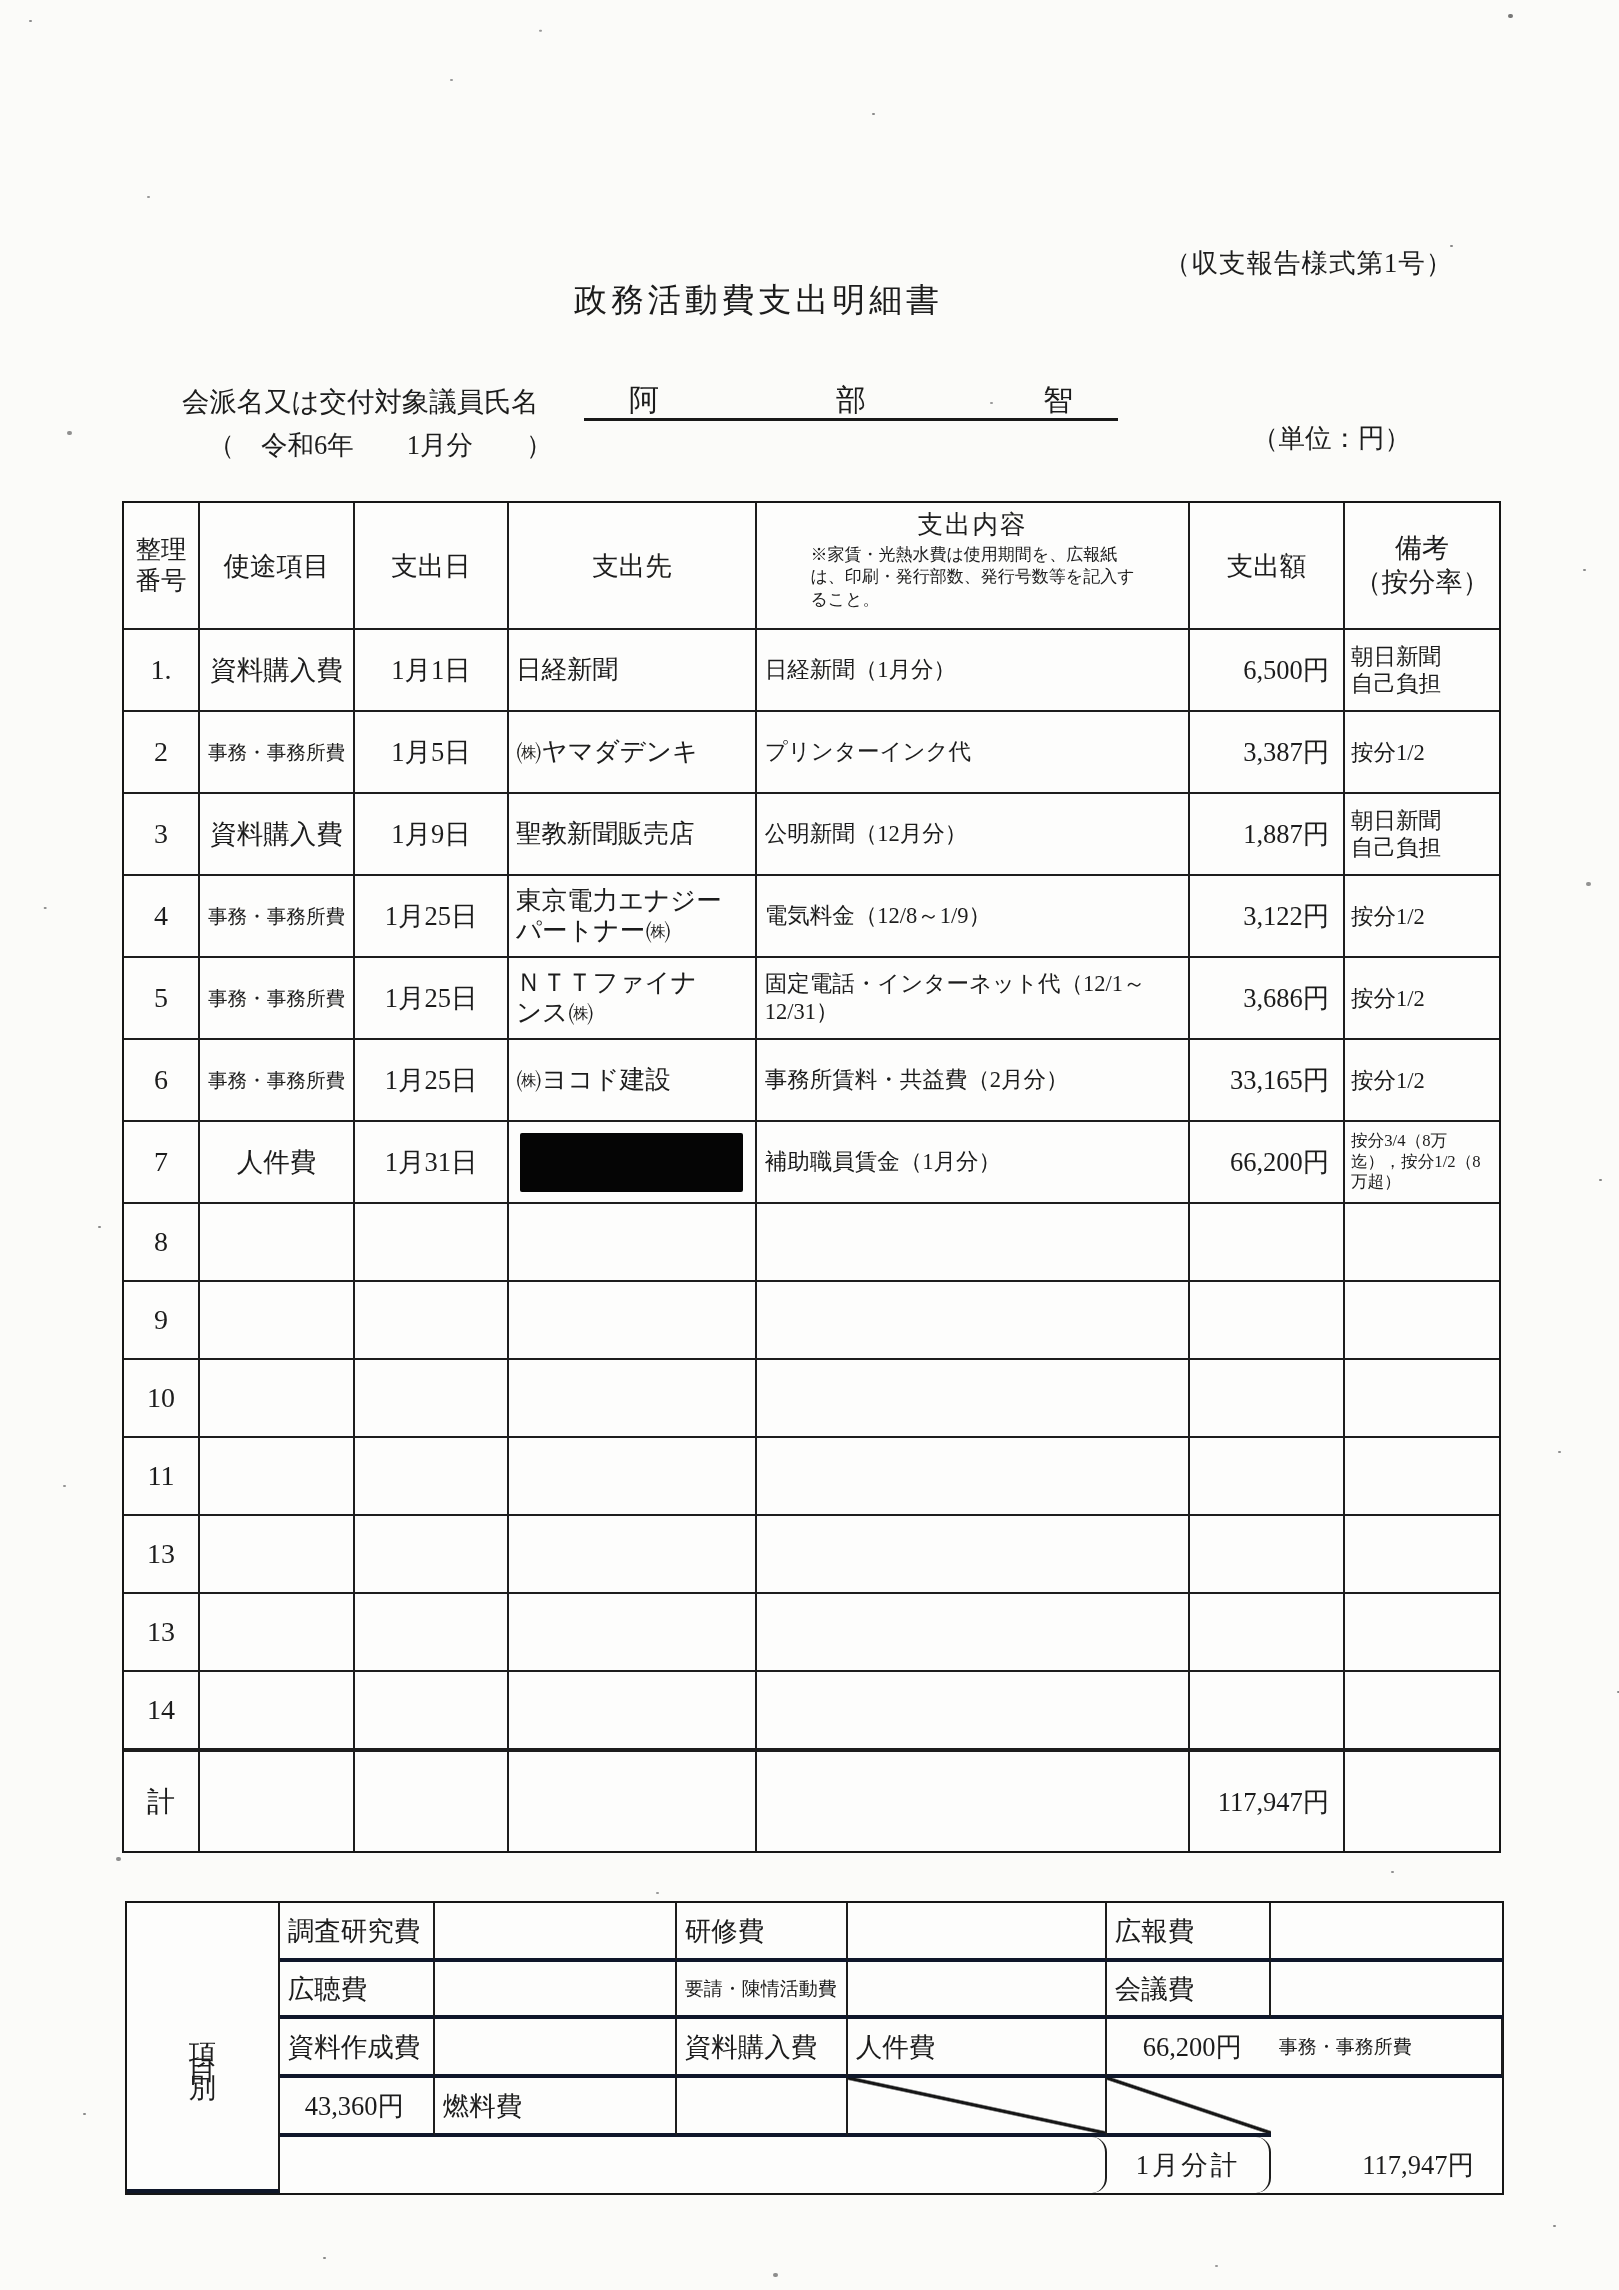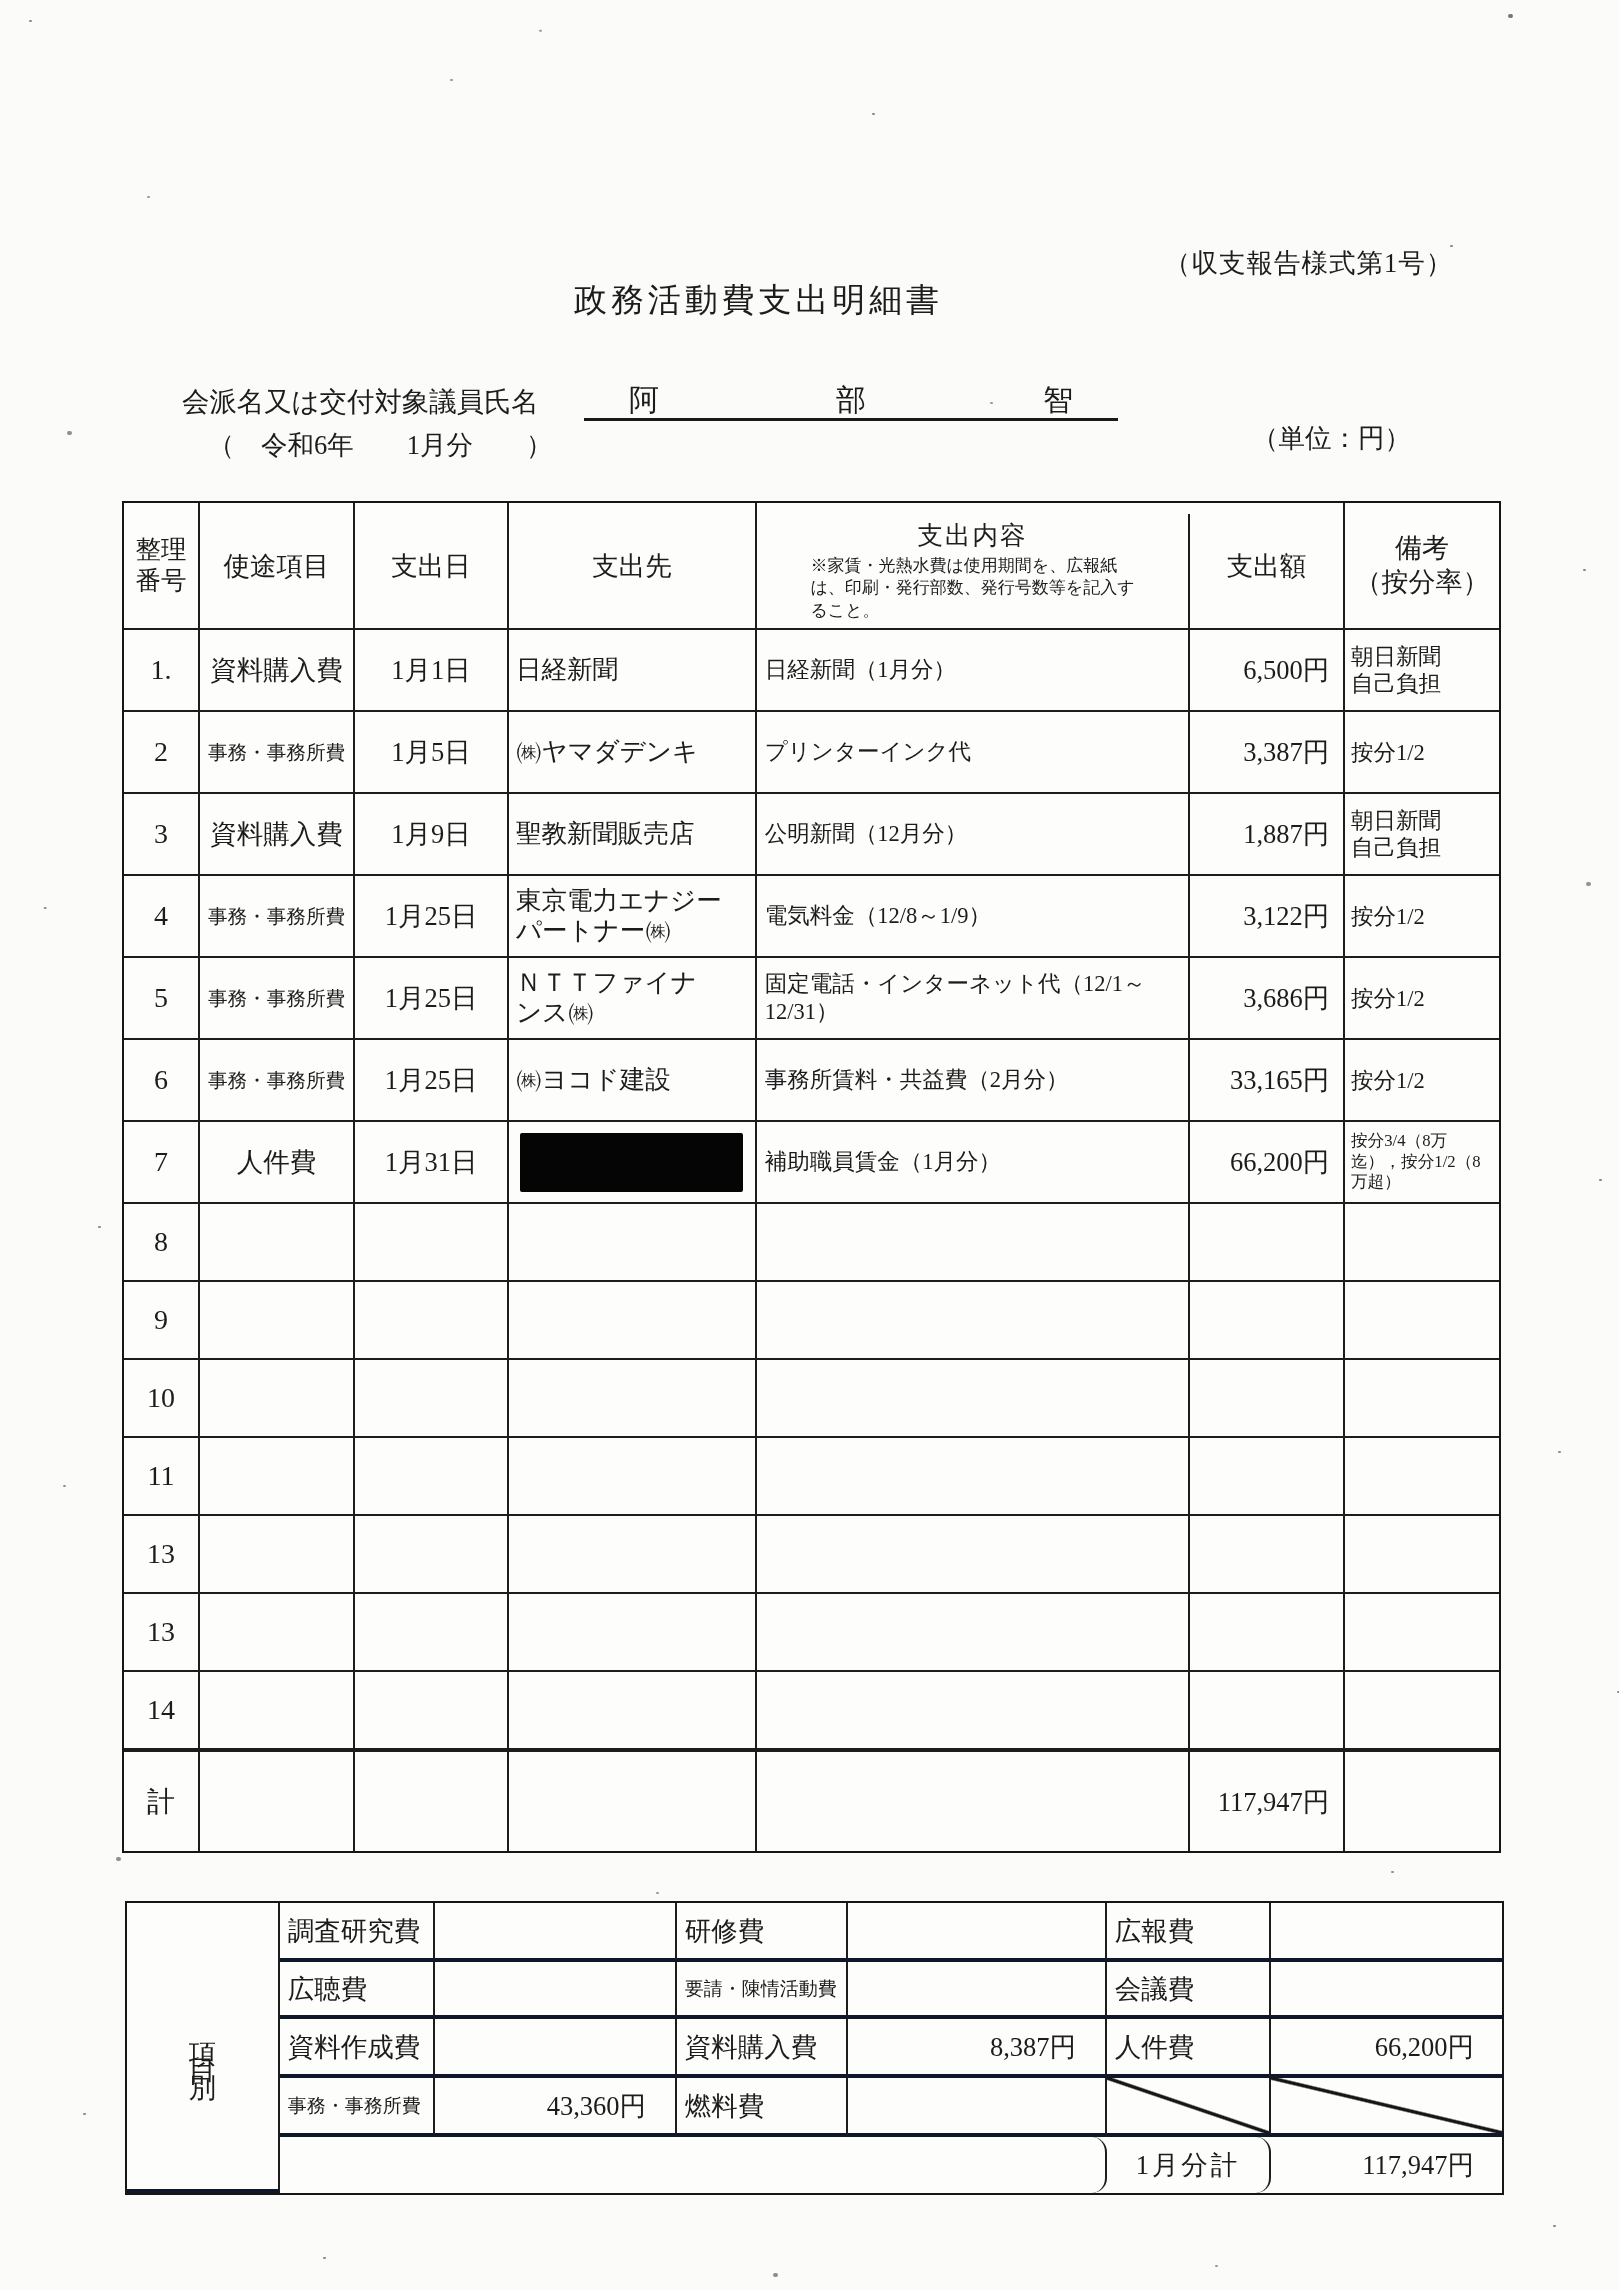--- a/index.html
+++ b/index.html
@@ -36,21 +36,21 @@
     border-bottom:2px solid #1d1d1d;
     box-sizing:border-box;
     display:flex;align-items:center;
     overflow:hidden;
   }
   .main-table>div:nth-child(7n){border-right:none;}
   .main-table>div:nth-last-child(-n+7){border-bottom:none;border-top:2px solid #1d1d1d;}
   .pre{white-space:pre-line;}
   .hc{justify-content:center;font-size:26.5px;text-align:center;}
   .h-no{font-size:25.5px;line-height:1.2;}
-  .h-content{flex-direction:column;align-items:stretch;justify-content:flex-start;padding:3.9px 7.8px 0 7.8px;margin-top:11px;}
+  .h-content{flex-direction:column;align-items:stretch;justify-content:flex-start;padding:3.9px 7.8px 0 7.8px;}
   .h-content .ct{text-align:center;font-size:25.5px;letter-spacing:2px;}
   .h-content .cn{font-size:17px;line-height:1.32;margin-top:2px;}
   .h-remarks{font-size:27px;line-height:1.25;}
   .c-no{justify-content:center;font-size:28px;}
   .c-cat{justify-content:center;font-size:26.5px;text-align:center;}
   .c-cat.sm{font-size:19.6px;}
   .c-date{justify-content:center;font-size:26.5px;}
   .c-payee{padding-left:6.9px;font-size:25.5px;line-height:1.18;}
   .c-content{padding-left:7.8px;font-size:22.5px;line-height:1.25;}
   .c-amount{justify-content:flex-end;padding-right:13.7px;font-size:26.5px;}
@@ -287,21 +287,20 @@
   <div class="s-cat">広聴費</div>
   <div class="s-val"></div>
   <div class="s-cat sm">要請・陳情活動費</div>
   <div class="s-val"></div>
   <div class="s-cat">会議費</div>
   <div class="s-val nbr"></div>
 
   <div class="s-cat">資料作成費</div>
   <div class="s-val"></div>
   <div class="s-cat">資料購入費</div>
-  <div class="s-val">8,387円</div>
   <div class="s-cat">人件費</div>
   <div class="s-val nbr">66,200円</div>
 
   <div class="s-cat sm">事務・事務所費</div>
   <div class="s-val">43,360円</div>
   <div class="s-cat">燃料費</div>
   <div class="s-val"></div>
   <div class="diag"></div>
   <div class="diag nbr"></div>
 

